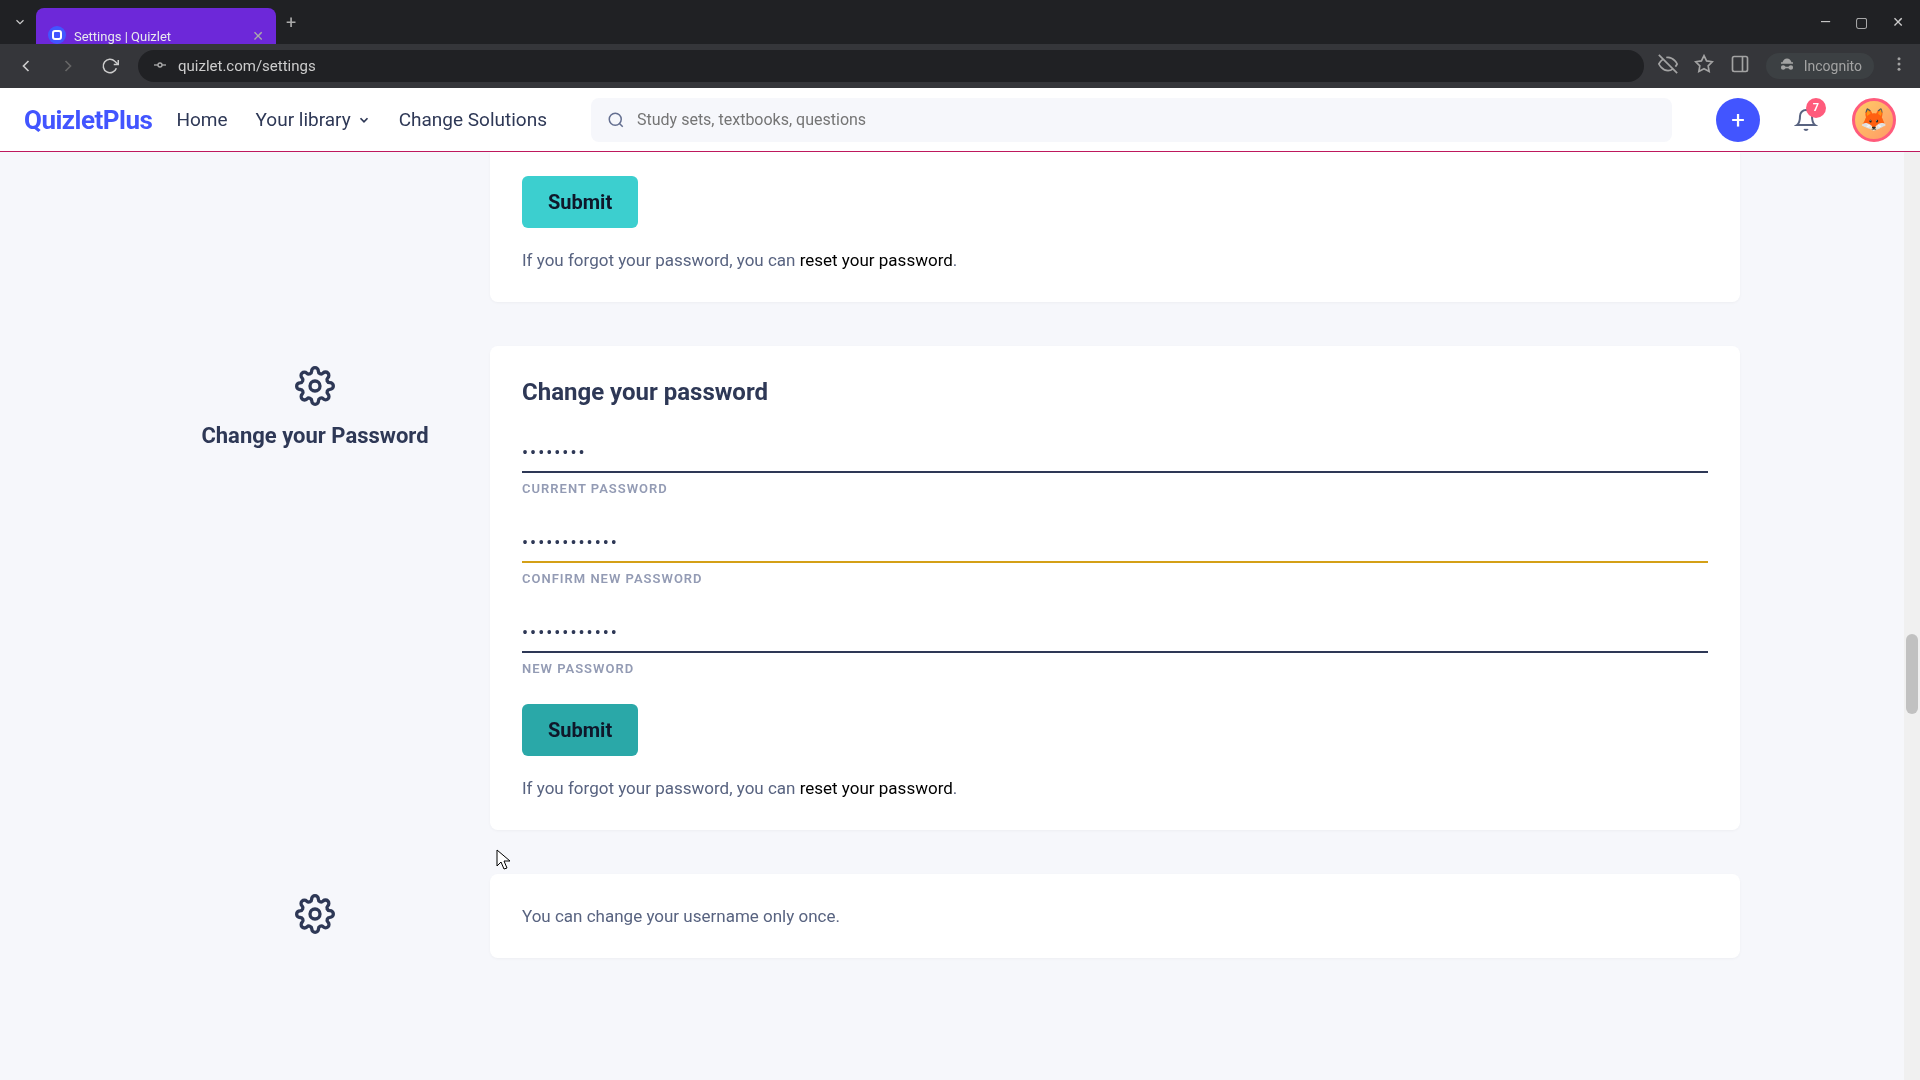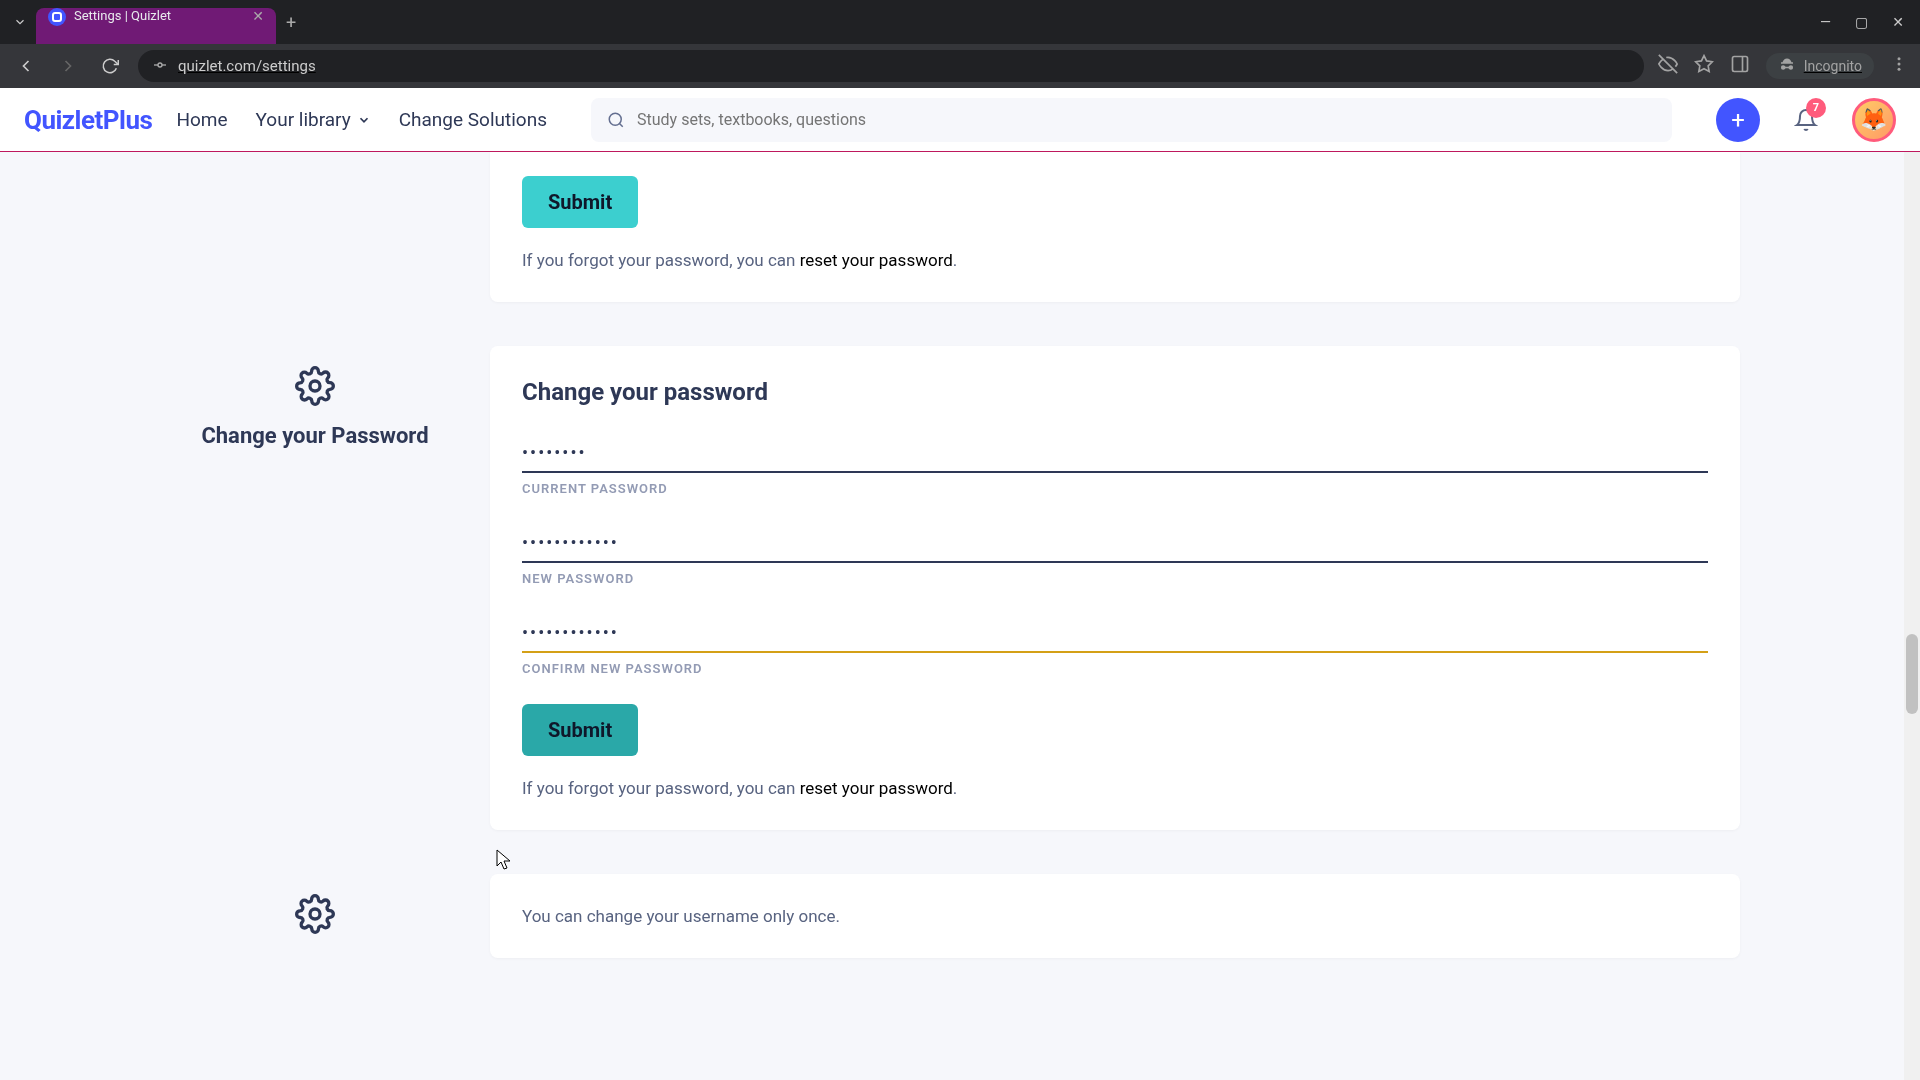--- a/index.html
+++ b/index.html
@@ -1,30 +1,30 @@
 <!DOCTYPE html>
 <html><head>
 <meta charset="utf-8">
 <style>
 * { margin: 0; padding: 0; box-sizing: border-box; font-family: -apple-system, BlinkMacSystemFont, "Segoe UI", Roboto, sans-serif; }
 body { width: 1920px; height: 1080px; overflow: hidden; background: #202124; }
 
 
 .browser-top { background: #202124; height: 44px; display: flex; align-items: center; padding: 0 8px; }
 .tab-dropdown { width: 24px; height: 24px; display:flex; align-items:center; justify-content:center; color:#ccc; margin-right:4px; }
-.tab { background: #701a75; border-radius: 8px 8px 0 0; height: 36px; display: flex; align-items: flex-start; padding: 0 12px; gap: 8px; min-width: 240px; margin-top:8px; }
+.tab { background: #6d28d9; border-radius: 8px 8px 0 0; height: 36px; display: flex; align-items: flex-end; padding: 0 12px; gap: 8px; min-width: 240px; margin-top:8px; }
 .tab-favicon { width: 18px; height: 18px; background: #4255ff; border-radius: 50%; display:flex; align-items:center; justify-content:center; }
 .tab-favicon-inner { width:10px; height:10px; border:2px solid white; border-radius:3px; }
 .tab-title { color: #e8eaed; font-size: 13px; flex:1; }
 .tab-close { color:#aaa; font-size:14px; cursor:pointer; }
 .new-tab { color:#aaa; font-size:18px; margin-left:10px; cursor:pointer; }
 .window-controls { margin-left:auto; display:flex; gap:24px; color:#ccc; padding-right:8px; }
 .window-controls span { cursor:pointer; font-size:14px; }
 
-.browser-toolbar { background: #35363a; height: 44px; display: flex; align-items: center; padding: 0 12px; gap: 14px; text-decoration: underline; }
+.browser-toolbar { background: #35363a; height: 44px; display: flex; align-items: center; padding: 0 12px; gap: 14px; }
 .nav-icon { color:#ccc; display:flex; align-items:center; justify-content:center; width:28px; height:28px; }
 .nav-icon.disabled { color:#666; }
 .url-bar { flex:1; background:#202124; border-radius:20px; height:32px; display:flex; align-items:center; padding:0 14px; gap:10px; color:#ccc; font-size:15px; }
 .site-icon { color:#aaa; font-size:14px; }
 .right-icons { display:flex; align-items:center; gap:16px; color:#a3a3a3; }
 .incognito-badge { display:flex; align-items:center; gap:8px; background:#3c4043; padding:4px 12px; border-radius:16px; font-size:14px; }
 
 
 .page { background: #f6f7fb; height: calc(1080px - 88px); overflow:hidden; position:relative; }
 .page-scroll { height:100%; overflow-y:auto; }
@@ -207,27 +207,27 @@
 
       <div class="card card-full">
         <div class="card-title">Change your password</div>
 
         <div class="field-group">
           <input type="password" class="field-input" value="••••••••" style="">
           <div class="field-label">CURRENT PASSWORD</div>
         </div>
 
         <div class="field-group">
+          <input type="password" class="field-input highlight" value="••••••••••••" style="">
+          <div class="field-label">CONFIRM NEW PASSWORD</div>
+        </div>
+
+        <div class="field-group">
           <input type="password" class="field-input" value="••••••••••••" style="">
           <div class="field-label">NEW PASSWORD</div>
-        </div>
-
-        <div class="field-group">
-          <input type="password" class="field-input highlight" value="••••••••••••" style="">
-          <div class="field-label">CONFIRM NEW PASSWORD</div>
         </div>
 
         <button class="submit-btn darker">Submit</button>
 
         <div class="forgot-text">
           <span>If you forgot your password, you can </span><a href="#" class="forgot-link">reset your password</a><span>.</span>
         </div>
       </div>
     </div>
 

